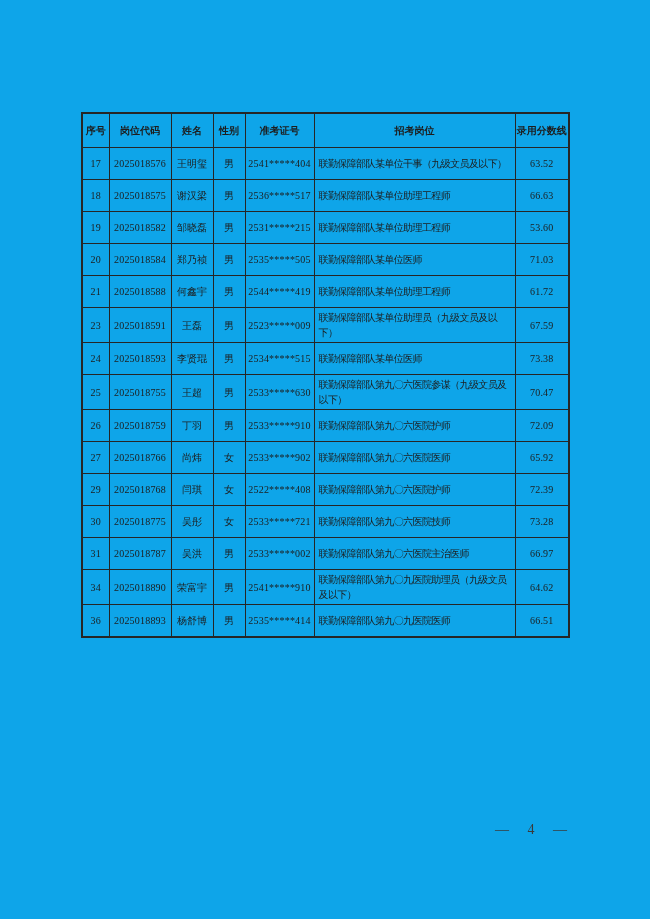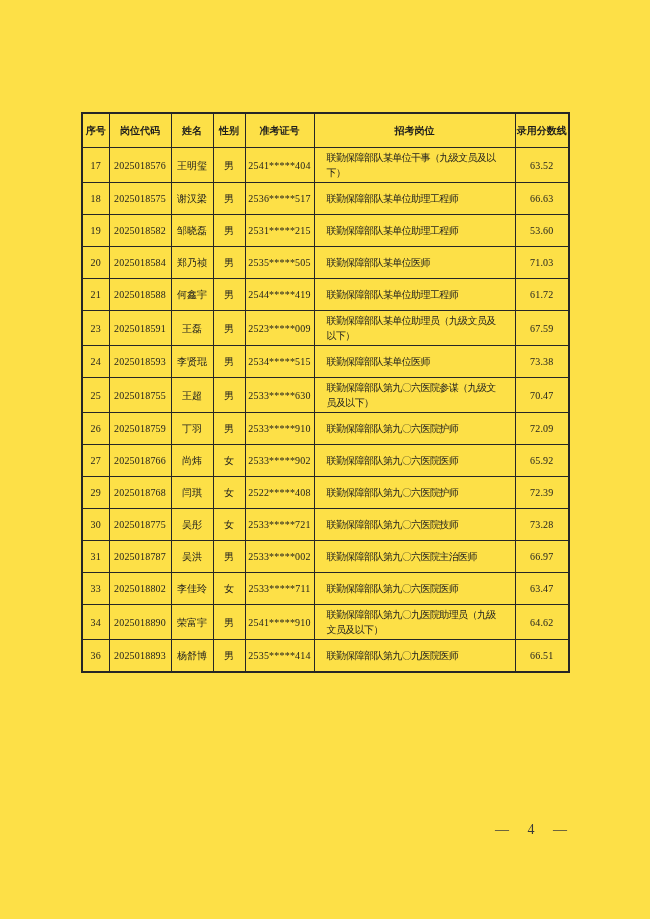--- a/index.html
+++ b/index.html
@@ -5,21 +5,21 @@
 <style>
   html, body {
     margin: 0;
     padding: 0;
     background: #ffffff;
   }
   .page {
     position: relative;
     width: 650px;
     height: 919px;
-    background: #fde047;
+    background: #0ea5e9;
     font-family: "Liberation Serif", "DejaVu Serif", serif;
     color: #1d1d1d;
     overflow: hidden;
   }
   table.score-table {
     position: absolute;
     left: 81px;
     top: 112px;
     width: 487px;
     border-collapse: collapse;
@@ -39,21 +39,21 @@
   .score-table th {
     font-weight: bold;
     height: 33px;
     padding: 0 1px;
   }
   .score-table td {
     height: 27px;
   }
   .score-table td.c-position {
     text-align: left;
-    padding: 2px 12px;
+    padding: 2px 4px;
     letter-spacing: -0.6px;
   }
   .score-table td.c-code,
   .score-table td.c-ticket,
   .score-table td.c-score,
   .score-table td.c-no {
     font-size: 10px;
     letter-spacing: 0.2px;
   }
   .page-number {
@@ -206,29 +206,20 @@
         <tr>
           <td class="c-no">31</td>
           <td class="c-code">2025018787</td>
           <td class="c-name">吴洪</td>
           <td class="c-gender">男</td>
           <td class="c-ticket">2533*****002</td>
           <td class="c-position">联勤保障部队第九〇六医院主治医师</td>
           <td class="c-score">66.97</td>
         </tr>
         <tr>
-          <td class="c-no">33</td>
-          <td class="c-code">2025018802</td>
-          <td class="c-name">李佳玲</td>
-          <td class="c-gender">女</td>
-          <td class="c-ticket">2533*****711</td>
-          <td class="c-position">联勤保障部队第九〇六医院医师</td>
-          <td class="c-score">63.47</td>
-        </tr>
-        <tr>
           <td class="c-no">34</td>
           <td class="c-code">2025018890</td>
           <td class="c-name">荣富宇</td>
           <td class="c-gender">男</td>
           <td class="c-ticket">2541*****910</td>
           <td class="c-position">联勤保障部队第九〇九医院助理员（九级文员及以下）</td>
           <td class="c-score">64.62</td>
         </tr>
         <tr>
           <td class="c-no">36</td>

